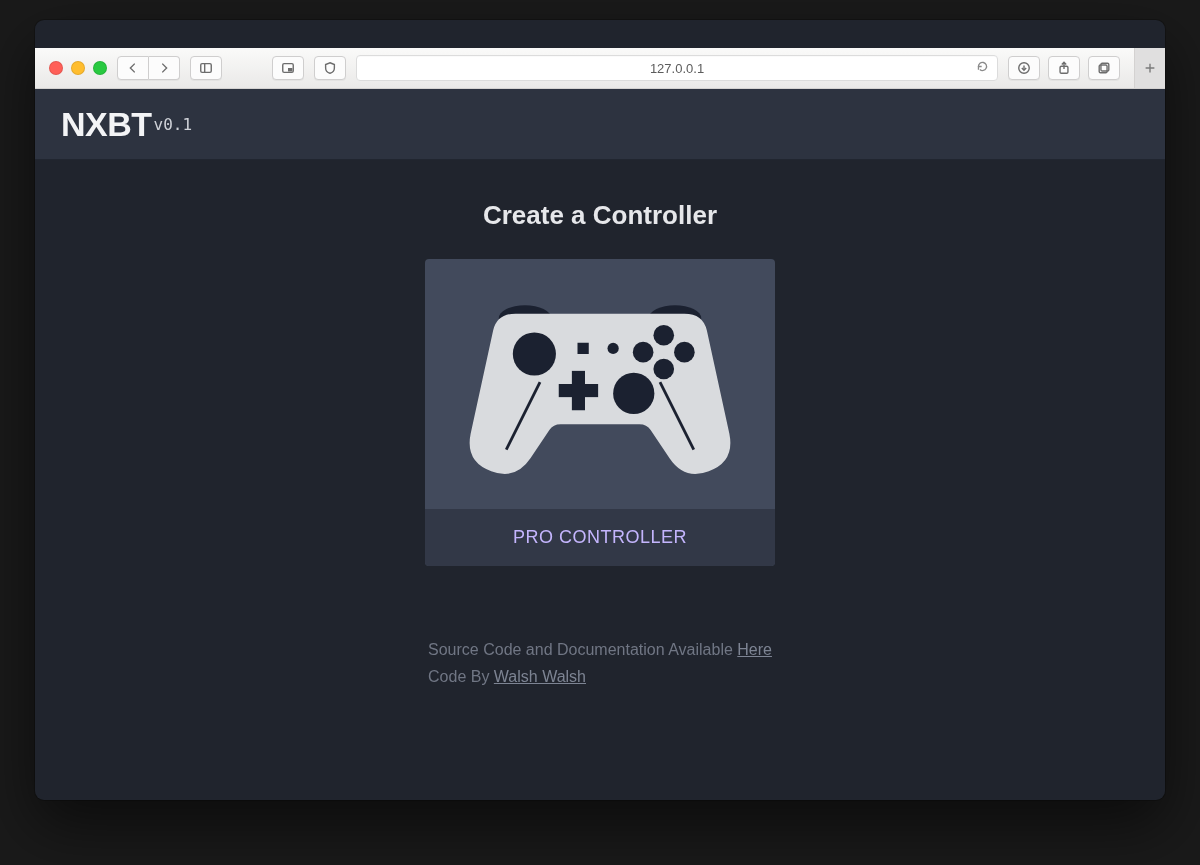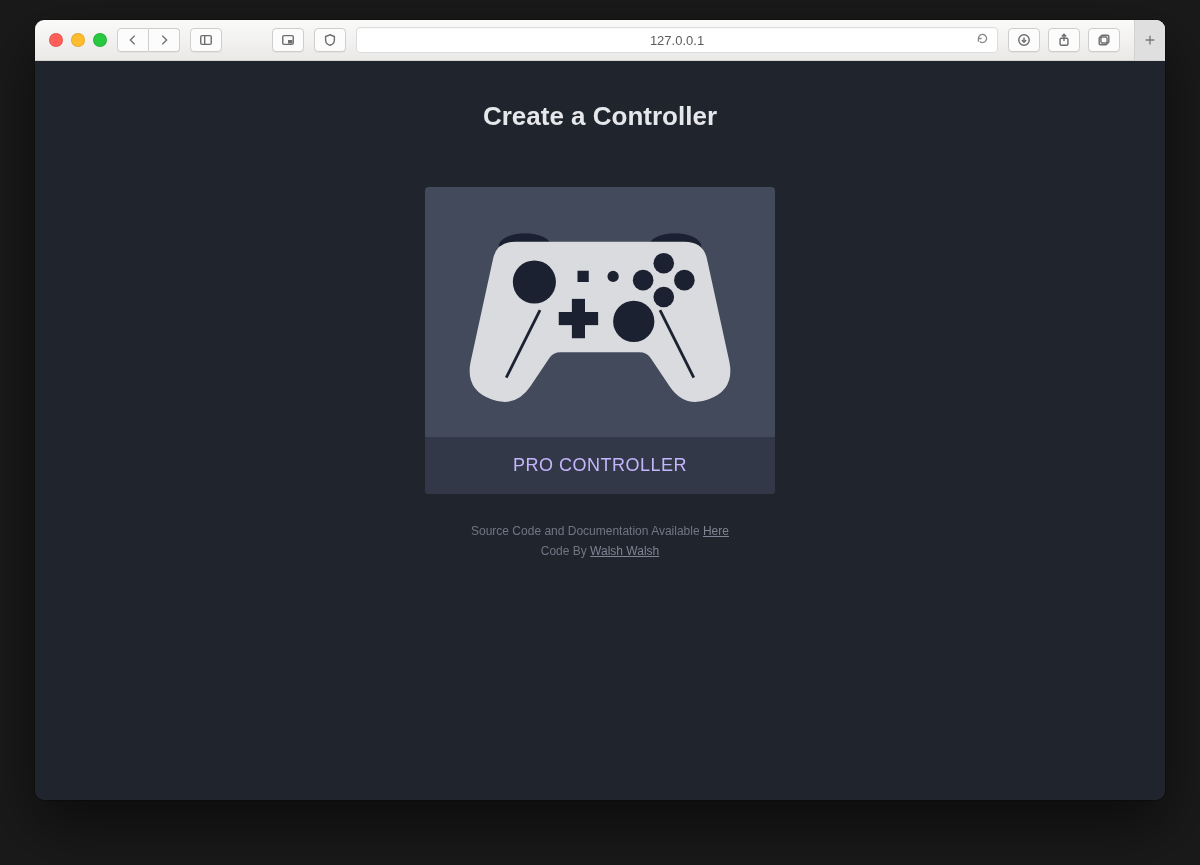--- a/index.html
+++ b/index.html
@@ -28,20 +28,21 @@
     width:1130px;height:780px;margin:20px auto;border-radius:9px;overflow:hidden;
     background:var(--page-bg);box-shadow:0 25px 60px rgba(0,0,0,.55),0 0 0 1px rgba(0,0,0,.2);
     display:flex;flex-direction:column;
   }
   
   .chrome{
     display:flex;align-items:center;height:40px;padding:0 8px 0 14px;
     background:linear-gradient(#fafaf9,#eae9e8);
     border-bottom:1px solid var(--chrome-border);gap:10px;
     flex-shrink:0;
+    margin-top:28px;
   }
   .traffic{display:flex;gap:8px;}
   .dot{width:12px;height:12px;border-radius:50%;border:1px solid rgba(0,0,0,.1);}
   .dot.r{background:var(--close);} .dot.y{background:var(--min);} .dot.g{background:var(--max);}
   .ibtn{
     height:22px;border:1px solid var(--btn-border);border-radius:4px;background:var(--btn-bg);
     display:flex;align-items:center;justify-content:center;color:var(--btn-fg);
     box-shadow:0 1px 0 rgba(0,0,0,.04);
   }
   .ibtn svg{width:14px;height:14px;stroke:currentColor;fill:none;stroke-width:1.6;}
@@ -63,26 +64,26 @@
     margin-left:4px;margin-right:-8px;
   }
   
   .page{flex:1;display:flex;flex-direction:column;}
   .app-header{
     background:var(--header-bg);height:70px;display:flex;align-items:center;padding:0 26px;
     border-bottom:1px solid rgba(0,0,0,.25);
   }
   .brand{color:#f3f4f6;font-weight:700;font-size:34px;letter-spacing:-.5px;}
   .ver{color:#cfd2d8;font-family:ui-monospace,Menlo,Consolas,monospace;font-size:16px;margin-left:2px;font-weight:500;}
-  .body{flex:1;display:flex;flex-direction:column;align-items:center;padding-top:40px;gap:27px;}
+  .body{flex:1;display:flex;flex-direction:column;align-items:center;padding-top:40px;}
   .title{color:var(--text-light);font-weight:700;font-size:26px;margin-bottom:28px;}
   .card{width:350px;border-radius:4px;overflow:hidden;background:var(--card-bg);cursor:pointer;}
   .card-art{height:250px;display:flex;align-items:center;justify-content:center;}
   .card-cap{background:var(--card-cap);color:#c4b5fd;text-align:center;padding:18px 0;font-size:18px;letter-spacing:.5px;}
-  .footer{text-align:center;color:var(--text-muted);font-size:12px;line-height:1.7;}
+  .footer{margin-top:70px;text-align:left;color:var(--text-muted);font-size:16px;line-height:1.7;}
   .footer a{color:var(--link-muted);text-decoration:underline;}
   
   .ctl-body{fill:var(--accent);}
   .ctl-dark{fill:var(--accent-dark);}
 </style>
 </head>
 <body>
 
 <div class="window">
 
@@ -163,20 +164,24 @@
 
     <div class="newtab">
       <svg viewBox="0 0 16 16" width="14" height="14" style="stroke:currentColor;stroke-width:1.6">
           <line x1="8" y1="3" x2="8" y2="13"></line>
           <line x1="3" y1="8" x2="13" y2="8"></line>
         </svg>
     </div>
   </div>
 
   <div class="page">
+    <div class="app-header">
+      <span class="brand">NXBT</span>
+      <span class="ver">v0.1</span>
+    </div>
 
     <div class="body">
       <div class="title">Create a Controller</div>
 
       <div class="card">
         <div class="card-art">
           <svg viewBox="0 0 320 220" width="300" height="210">
 
             <ellipse class="ctl-dark" cx="80" cy="40" rx="28" ry="14"></ellipse>
             <ellipse class="ctl-dark" cx="240" cy="40" rx="28" ry="14"></ellipse>

